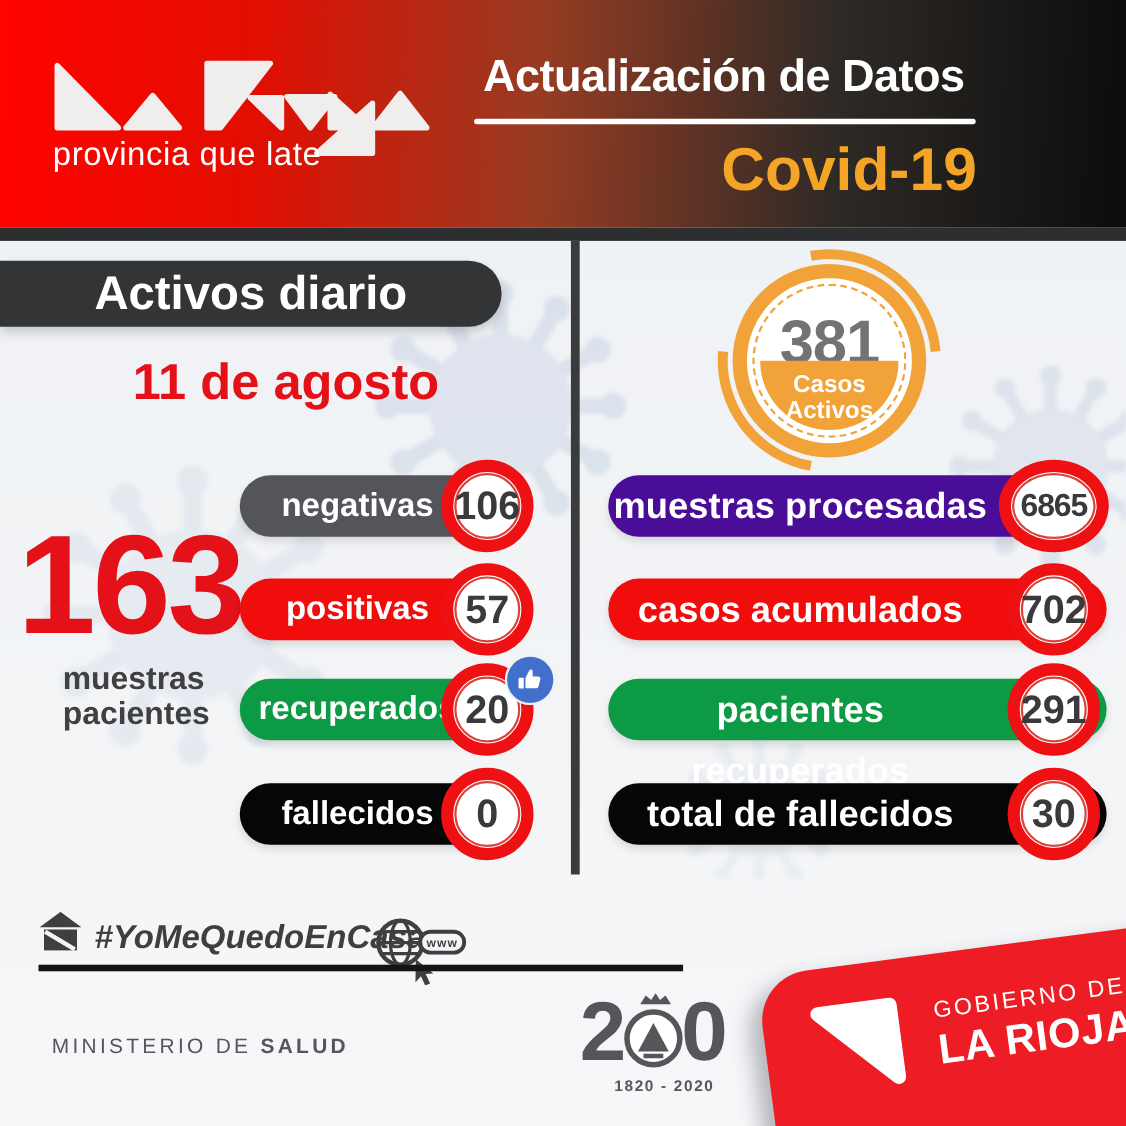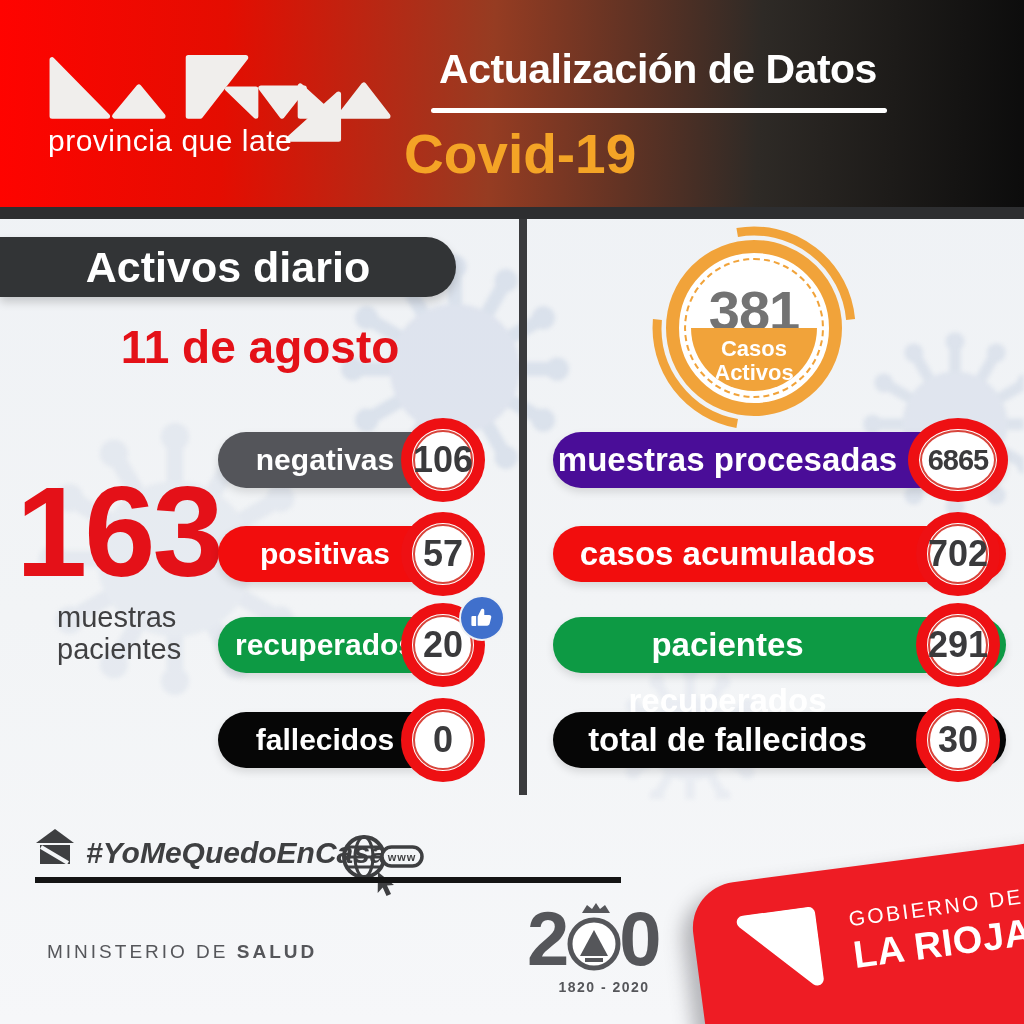--- a/index.html
+++ b/index.html
@@ -8,34 +8,34 @@
     background:linear-gradient(180deg,#eef1f5 0%,#f2f4f6 60%,#f6f7f9 100%);
     font-family:"Liberation Sans",sans-serif}
   
   .topbar{position:absolute;left:0;top:0;width:1024px;height:207px;
     background:linear-gradient(92deg,#ff0300 0%,#e40d01 22%,#963c22 48%,#2e2a26 74%,#0c0c0c 100%)}
   .logo-mark{position:absolute;left:44px;top:48px;width:348px;height:102px}
   .logo-tagline{position:absolute;left:48px;top:124px;font-size:30px;color:#fff;letter-spacing:.5px}
   .h-title{position:absolute;left:428px;top:46px;width:460px;text-align:center;
     color:#fff;font-size:41px;font-weight:700;letter-spacing:-.5px}
   .h-rule{position:absolute;left:431px;top:108px;width:456px;height:5px;background:#fff;border-radius:3px}
-  .h-sub{position:absolute;left:404px;top:122px;width:460px;text-align:left;
+  .h-sub{position:absolute;left:428px;top:122px;width:460px;text-align:right;
     color:#f4a426;font-size:55px;font-weight:700}
   .darkstrip{position:absolute;left:0;top:207px;width:1024px;height:12px;background:#2d2e30}
   
   .watermarks{position:absolute;left:0;top:219px;width:1024px;height:580px;filter:blur(2px)}
   .vdivider{position:absolute;left:519px;top:219px;width:8px;height:576px;background:#3a3b3d}
   .report-title{position:absolute;left:0;top:237px;width:456px;height:60px;background:#323436;
     border-radius:0 30px 30px 0;color:#fff;font-size:43px;font-weight:700;text-align:center;
     line-height:60px;box-shadow:0 5px 10px rgba(0,0,0,.18)}
   .report-date{position:absolute;left:0;top:320px;width:520px;text-align:center;
     font-size:46px;font-weight:700;color:#e41118}
   .big-number{position:absolute;left:16px;top:468px;font-size:128px;font-weight:800;
     color:#e41118;letter-spacing:-3px;line-height:1}
-  .big-label{position:absolute;left:57px;top:601px;font-size:29px;font-weight:400;
+  .big-label{position:absolute;left:57px;top:601px;font-size:29px;font-weight:700;
     color:#404042;line-height:1.12}
   .pill{position:absolute;height:56px;border-radius:28px;color:#fff;font-weight:700;
     text-align:center;box-shadow:0 4px 8px rgba(0,0,0,.12)}
   .pill-l{left:218px;width:238px;font-size:30px;line-height:56px;padding-right:24px}
   .pill-r{left:553px;width:453px;font-size:33px;line-height:56px;padding-right:104px}
   .c-gray{background:#54555a}.c-red{background:#f20d0d}.c-green{background:#0d9a44}
   .c-black{background:#060606}.c-purple{background:#4a0d98}
   .badge{position:absolute;width:84px;height:84px;background:#fff;border:11px solid #ee1013;
     border-radius:50%;display:flex;align-items:center;justify-content:center;z-index:3}
   .badge::before{content:"";position:absolute;inset:1px;border:2px solid #d8443b;border-radius:50%}

